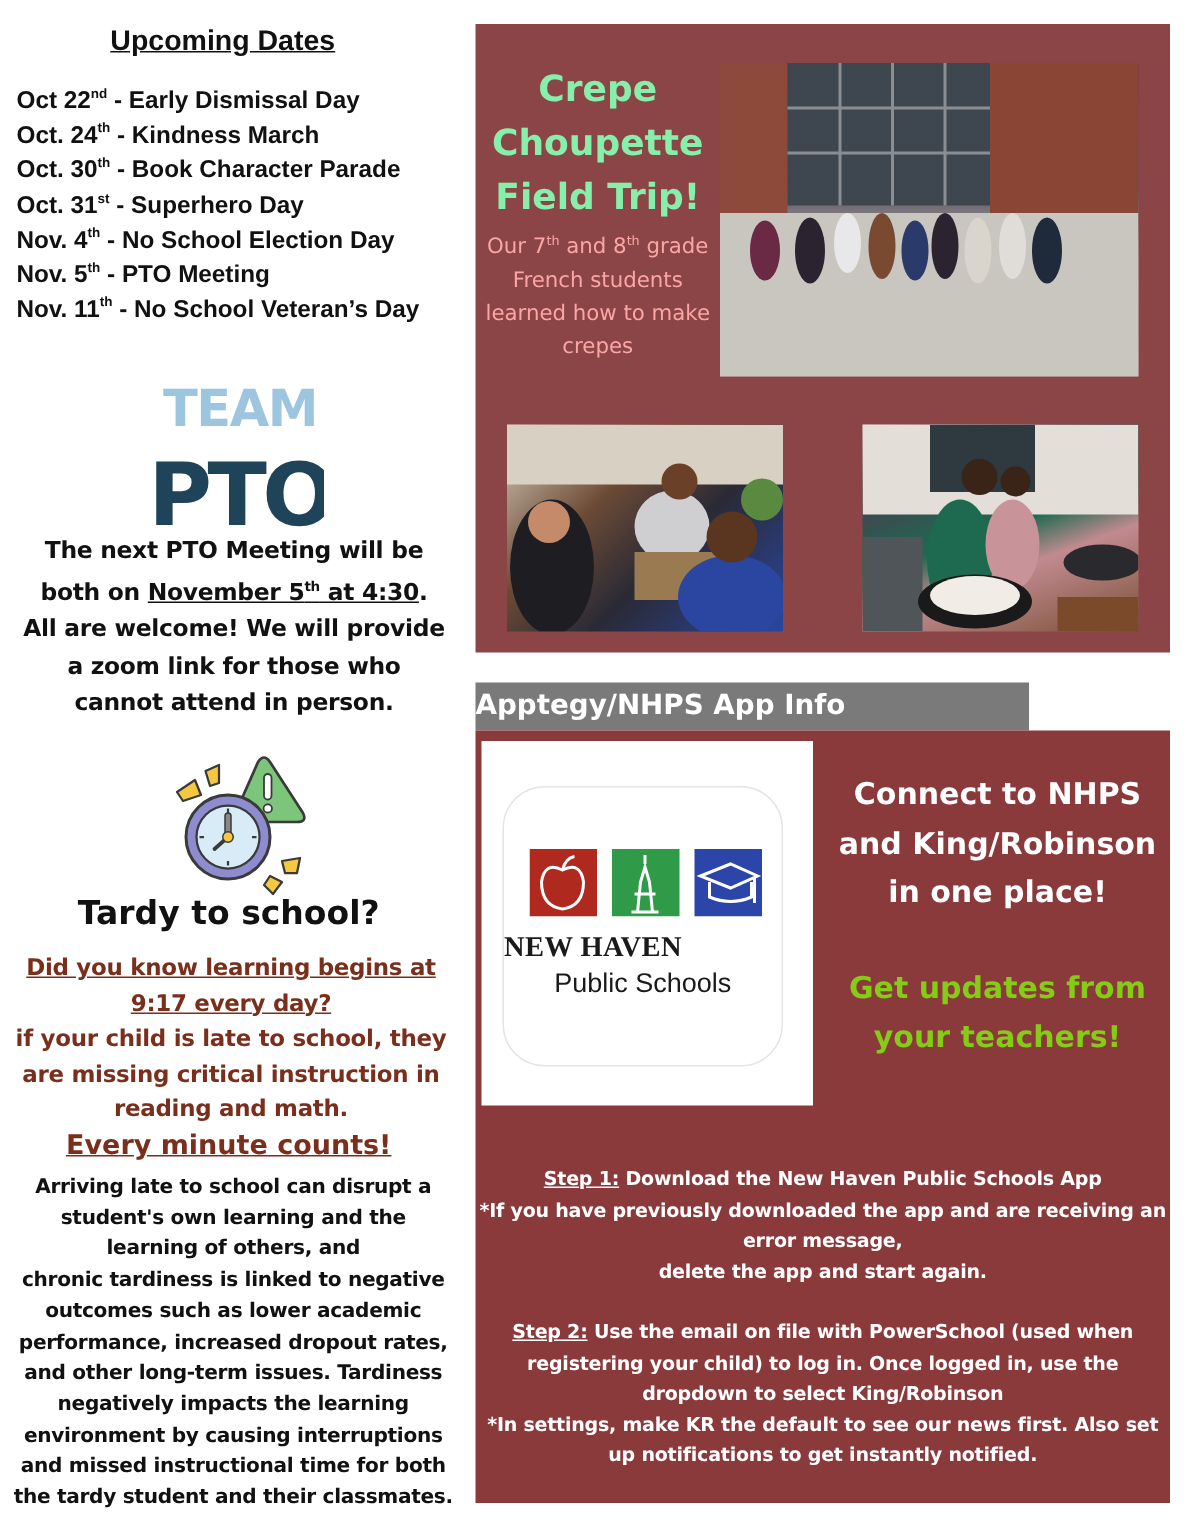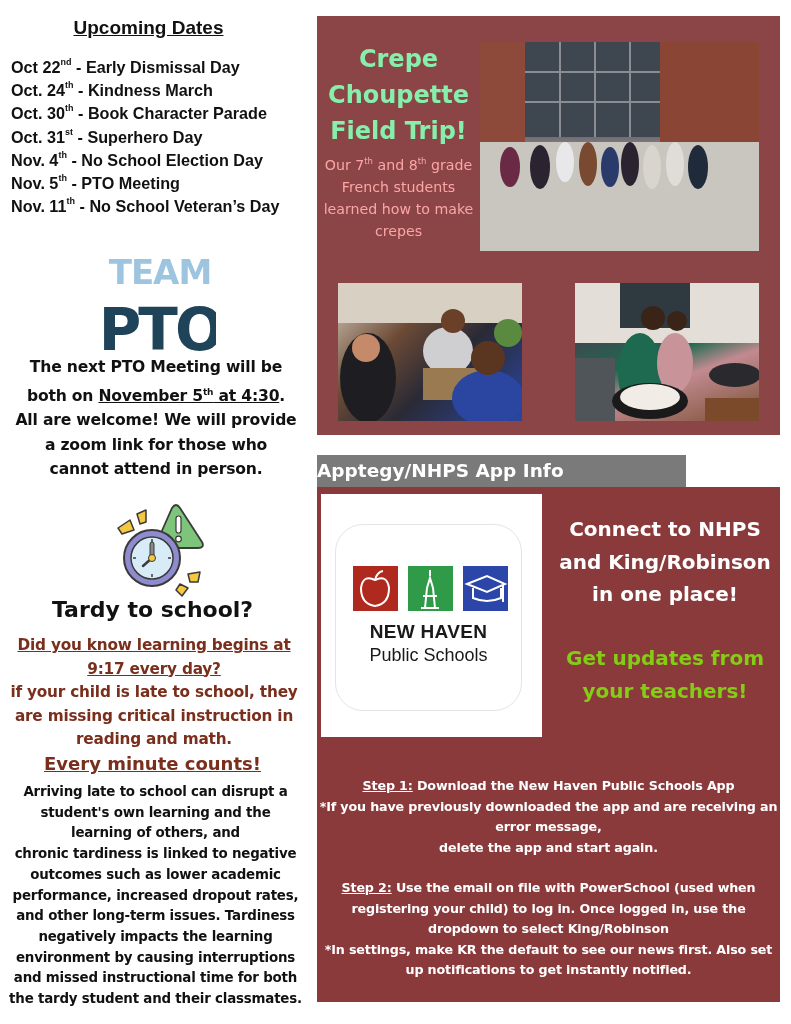--- a/index.html
+++ b/index.html
@@ -48,22 +48,22 @@
   .photo svg { position: absolute; left: 0; top: 0; width: 100%; height: 100%; }
 
   
   .app-header { position: absolute; left: 317px; top: 455px; width: 369px; height: 32px; background: #7a7a7a;
     color: #fff; text-align: left; font-weight: bold; font-size: 18.5px; line-height: 31px; }
   .app-panel { position: absolute; left: 317px; top: 487px; width: 463px; height: 515px; background: #8b3a3c; }
   .app-logo-box { position: absolute; left: 4px; top: 7px; width: 221px; height: 243px; background: #fff; }
   .app-logo-inner { position: absolute; left: 14px; top: 30px; width: 187px; height: 187px; border-radius: 28px;
     border: 1px solid #e4e4e4; background: #fff; }
   .logo-squares { position: absolute; top: 41px; left: 17px; width: 155px; height: 45px; }
-  .logo-name1 { position: absolute; top: 96px; left: 0; width: 100%; text-align: center; color: #1a1a1a;
-    font-weight: bold; font-size: 19px; letter-spacing: 0.3px; font-family: Liberation Sans, sans-serif; }
+  .logo-name1 { position: absolute; top: 96px; left: 0; width: 100%; text-align: left; color: #1a1a1a;
+    font-weight: bold; font-size: 19px; letter-spacing: 0.3px; font-family: Liberation Serif, serif; }
   .logo-name2 { position: absolute; top: 120px; left: 0; width: 100%; text-align: center; color: #1a1a1a;
     font-size: 18px; font-family: "Liberation Sans", sans-serif; }
   .connect-text { position: absolute; left: 236px; top: 26px; width: 224px; text-align: center; color: #fff;
     font-weight: bold; font-size: 20px; line-height: 32.5px; }
   .updates-text { position: absolute; left: 236px; top: 155px; width: 224px; text-align: center; color: #84cc16;
     font-weight: bold; font-size: 20px; line-height: 32.5px; }
   .step1 { position: absolute; left: 2px; top: 289px; width: 459px; text-align: center; color: #fff;
     font-weight: bold; font-size: 12.7px; line-height: 20.6px; letter-spacing: -0.15px; }
   .step2 { position: absolute; left: 2px; top: 391px; width: 459px; text-align: center; color: #fff;
     font-weight: bold; font-size: 12.7px; line-height: 20.6px; letter-spacing: -0.15px; }

